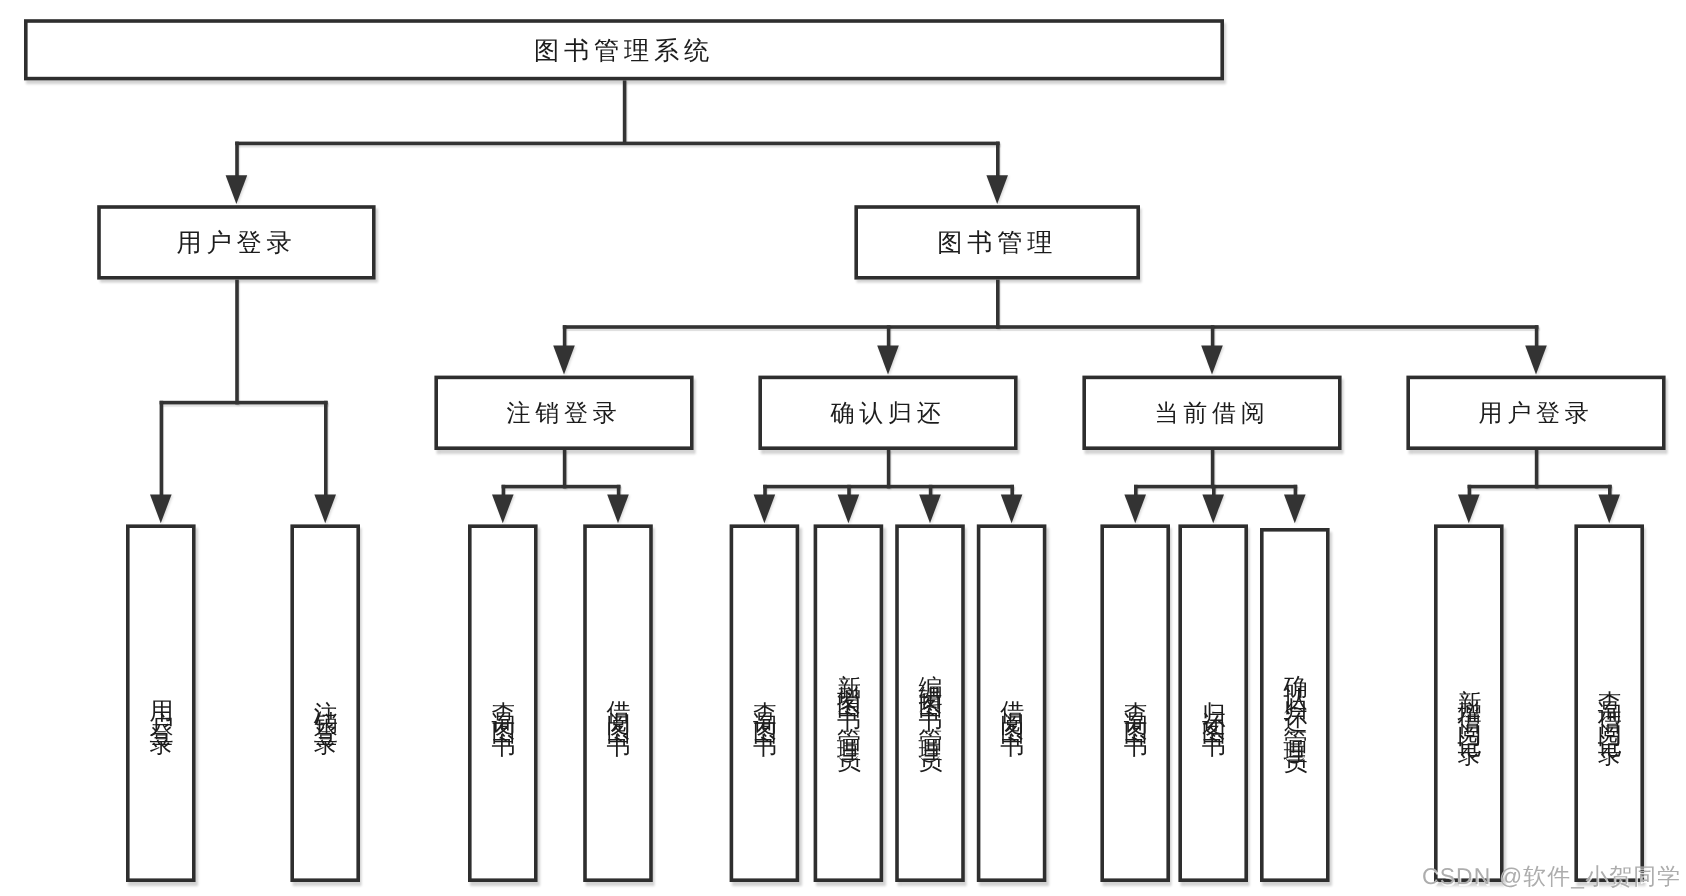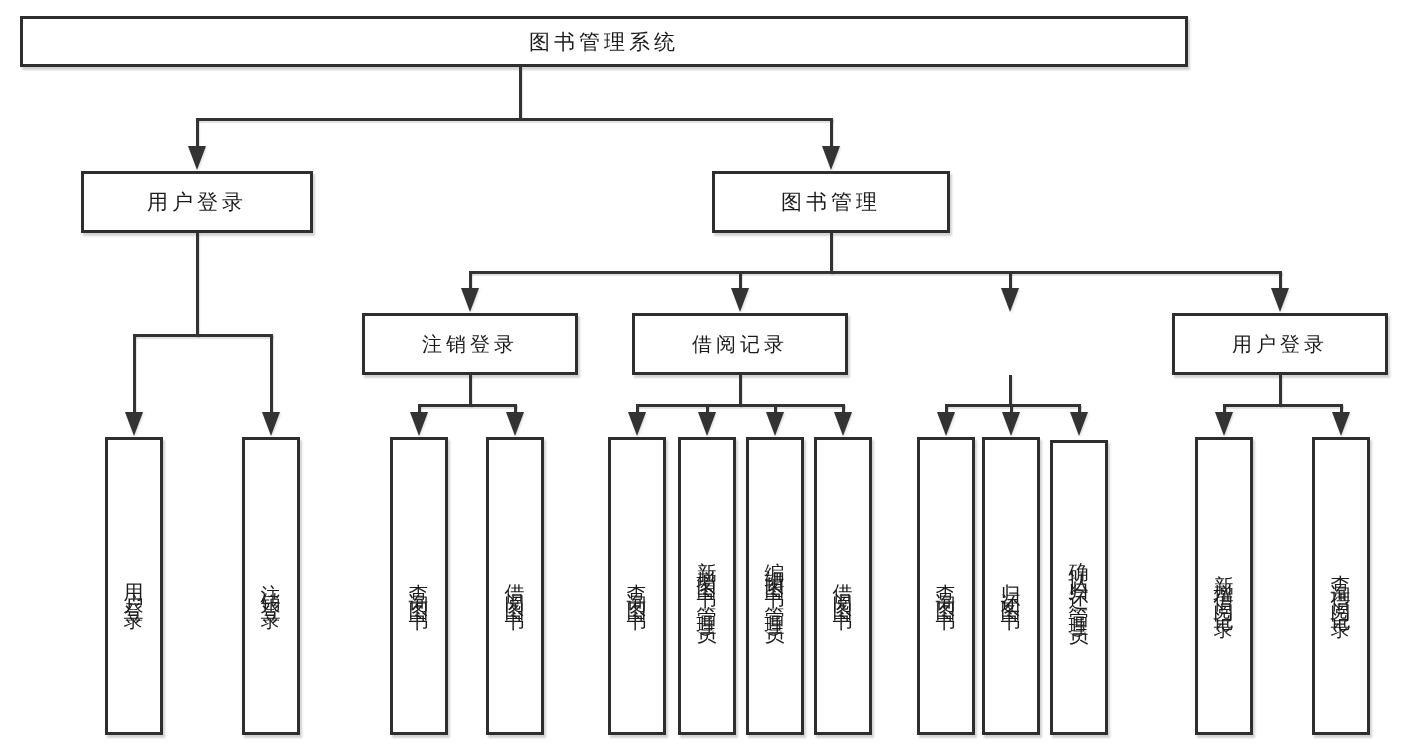--- a/index.html
+++ b/index.html
@@ -65,40 +65,43 @@
     white-space:nowrap;
     z-index:9;
     text-shadow:1px 1px 0 rgba(255,255,255,0.8);
   }
 </style>
 </head>
 <body>
 
 <div id="canvas">
 
-  <div class="box" style="left:20px;top:16px;width:1168px;height:51px;">
+  <div class="box" style="left:20px;top:16px;width:1000px;height:51px;">
     <span>图书管理系统</span>
   </div>
 
   <div class="box" style="left:81px;top:171px;width:232px;height:62px;">
     <span>用户登录</span>
   </div>
 
   <div class="box" style="left:712px;top:171px;width:238px;height:62px;">
     <span>图书管理</span>
   </div>
 
   <div class="box" style="left:362px;top:313px;width:216px;height:62px;font-size:20px;">
     <span>注销登录</span>
   </div>
 
   <div class="box" style="left:632px;top:313px;width:216px;height:62px;font-size:20px;">
-    <span>借阅记录</span>
-  </div>
-
+    <span>确认归还</span>
+  </div>
+
+  <div class="box" style="left:902px;top:313px;width:216px;height:62px;font-size:20px;">
+    <span>当前借阅</span>
+  </div>
 
   <div class="box" style="left:1172px;top:313px;width:216px;height:62px;font-size:20px;">
     <span>用户登录</span>
   </div>
 
   <div class="vbox" style="left:105px;top:437px;width:58px;height:298px;">
     <span class="vtext">用户登录</span>
   </div>
   <div class="vbox" style="left:242px;top:437px;width:58px;height:298px;">
     <span class="vtext">注销登录</span>
@@ -193,14 +196,15 @@
   <div class="vl" style="left:1078px;top:404px;height:14px;"></div>
   <div class="ah" style="left:1070px;top:412px;"></div>
 
   <div class="vl" style="left:1279px;top:375px;height:32px;"></div>
   <div class="hl" style="left:1223px;top:404px;width:120px;"></div>
   <div class="vl" style="left:1223px;top:404px;height:14px;"></div>
   <div class="ah" style="left:1215px;top:412px;"></div>
   <div class="vl" style="left:1340px;top:404px;height:14px;"></div>
   <div class="ah" style="left:1332px;top:412px;"></div>
 
+  <div class="watermark">CSDN @软件_小贺同学</div>
 
 </div>
 
 </body></html>

